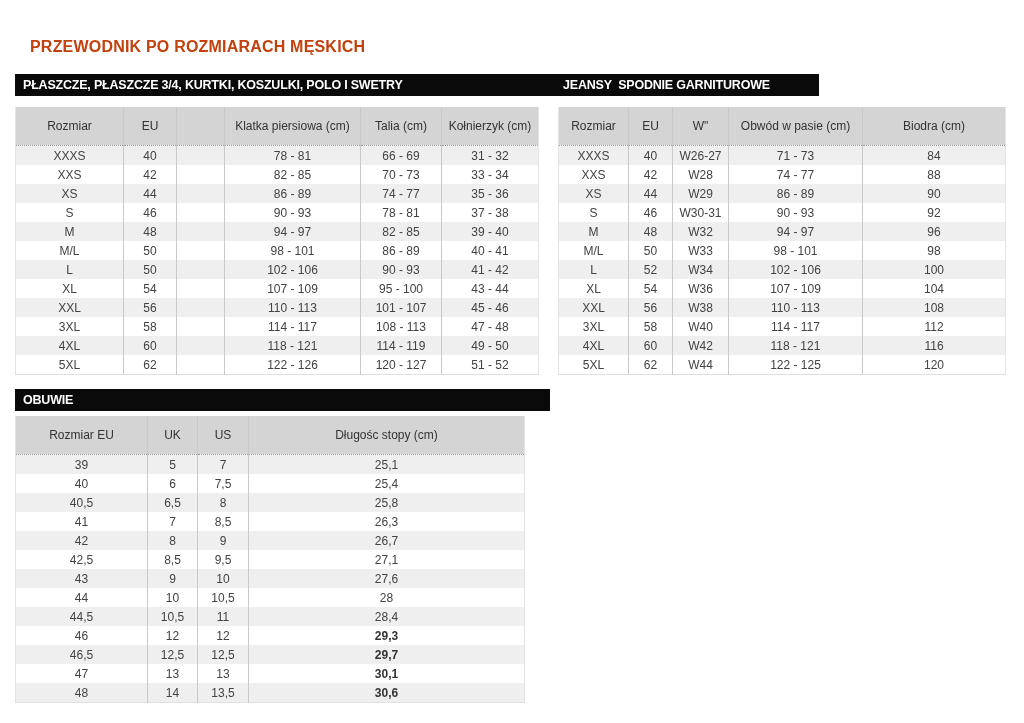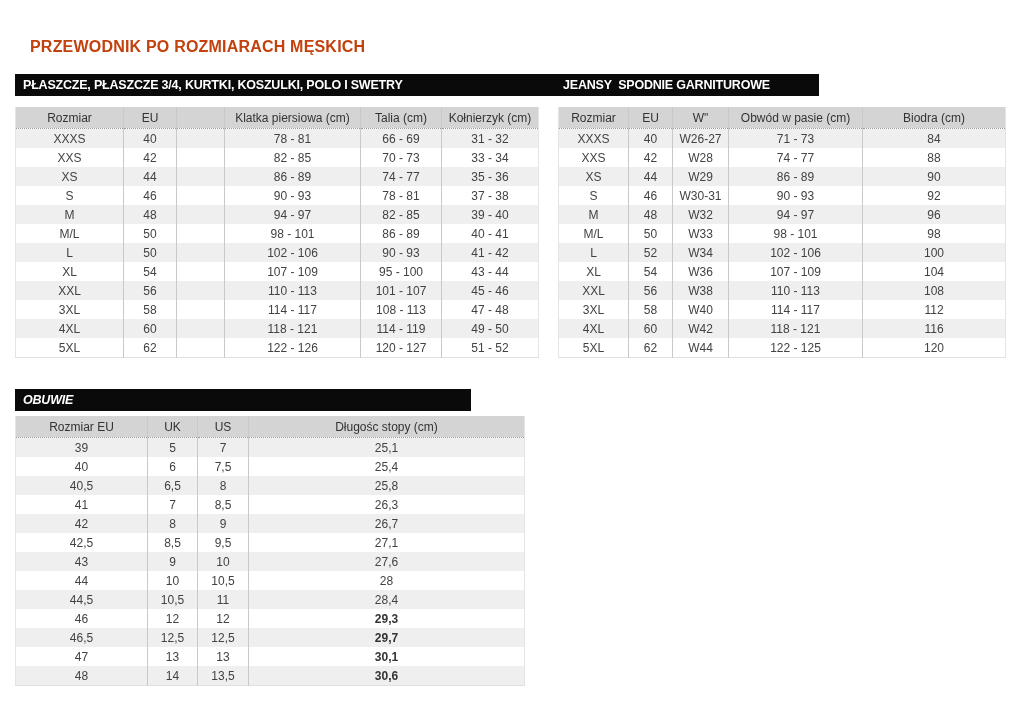--- a/index.html
+++ b/index.html
@@ -13,39 +13,39 @@
   .page-title{
     position:absolute;left:18px;top:27px;
     font-size:16px;font-weight:bold;color:#c2410c;letter-spacing:.2px;
     white-space:pre;
     margin-left:12px;
   }
   .section-strip{
     position:absolute;background:#0a0a0a;height:22px;
   }
   #top-strip{left:15px;top:74px;width:804px;}
-  #shoes-strip{left:15px;top:389px;width:456px;font-style:italic;}
+  #shoes-strip{left:15px;top:389px;width:535px;}
   .strip-label{
     position:absolute;top:0;
     color:#ffffff;font-weight:bold;font-size:12.5px;line-height:22px;
     letter-spacing:-0.2px;white-space:pre;
   }
   .strip-label.l1{left:8px;}
   .strip-label.l2{left:548px;}
   table.sizes{
     position:absolute;
     border-collapse:collapse;table-layout:fixed;
     border-left:1px solid #e4e4e4;border-right:1px solid #e4e4e4;
     border-bottom:1px solid #e0e0e0;
   }
   #tops-table{left:15px;top:107px;width:523px;}
   #trousers-table{left:558px;top:107px;width:447px;}
   #shoes-table{left:15px;top:416px;width:509px;}
   table.sizes th{
-    background:#d4d4d4;height:21px;padding:0;
+    background:#d4d4d4;height:38px;padding:0;
     font-weight:normal;font-size:12px;color:#333333;text-align:center;
     border-bottom:1px dotted #999999;
     overflow:hidden;white-space:nowrap;
   }
   table.sizes td{
     height:19px;padding:0;
     font-size:12px;color:#424242;text-align:center;
     overflow:hidden;white-space:nowrap;
   }
   table.sizes tbody tr:nth-child(odd) td{background:#efefef;}

